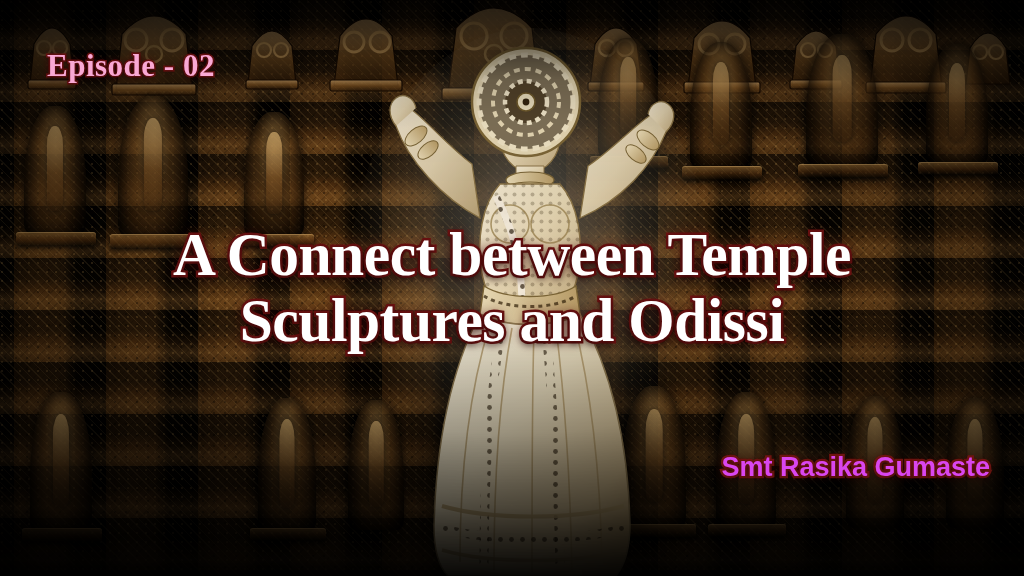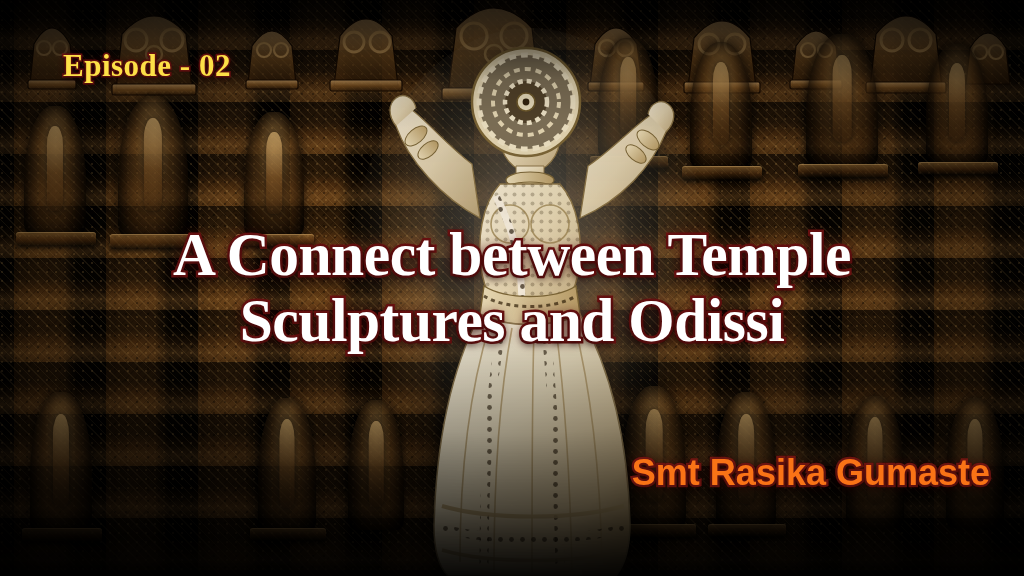--- a/index.html
+++ b/index.html
@@ -136,27 +136,27 @@
     top: 28px;
     width: 400px;
     height: 548px;
     filter: drop-shadow(0 0 26px rgba(0,0,0,0.85));
   }
 
   
 
   .episode {
     position: absolute;
-    left: 63px;
+    left: 47px;
     top: 48px;
     font-family: "Liberation Serif", "DejaVu Serif", serif;
     font-weight: bold;
     font-size: 31px;
     letter-spacing: 0.5px;
-    color: #fde047;
+    color: #f9a8d4;
     -webkit-text-stroke: 3.2px #6e1414;
     paint-order: stroke fill;
     text-shadow:
       0 0 2px rgba(110,20,20,0.95),
       0 0 9px rgba(80,10,10,0.85),
       0 2px 6px rgba(0,0,0,0.8);
     white-space: nowrap;
   }
 
   .title {
@@ -180,23 +180,23 @@
     transform: scaleX(0.96);
   }
   .title .line { display: block; }
 
   .presenter {
     position: absolute;
     right: 34px;
     top: 452px;
     font-family: "Liberation Sans", "DejaVu Sans", sans-serif;
     font-weight: bold;
-    font-size: 36px;
+    font-size: 27px;
     letter-spacing: 0px;
-    color: #f97316;
+    color: #d946ef;
     -webkit-text-stroke: 4.6px #7a1a16;
     paint-order: stroke fill;
     text-shadow:
       0 0 3px rgba(122,26,22,0.95),
       0 0 12px rgba(70,10,8,0.8),
       0 3px 7px rgba(0,0,0,0.75);
     white-space: nowrap;
   }
 </style>
 </head>

